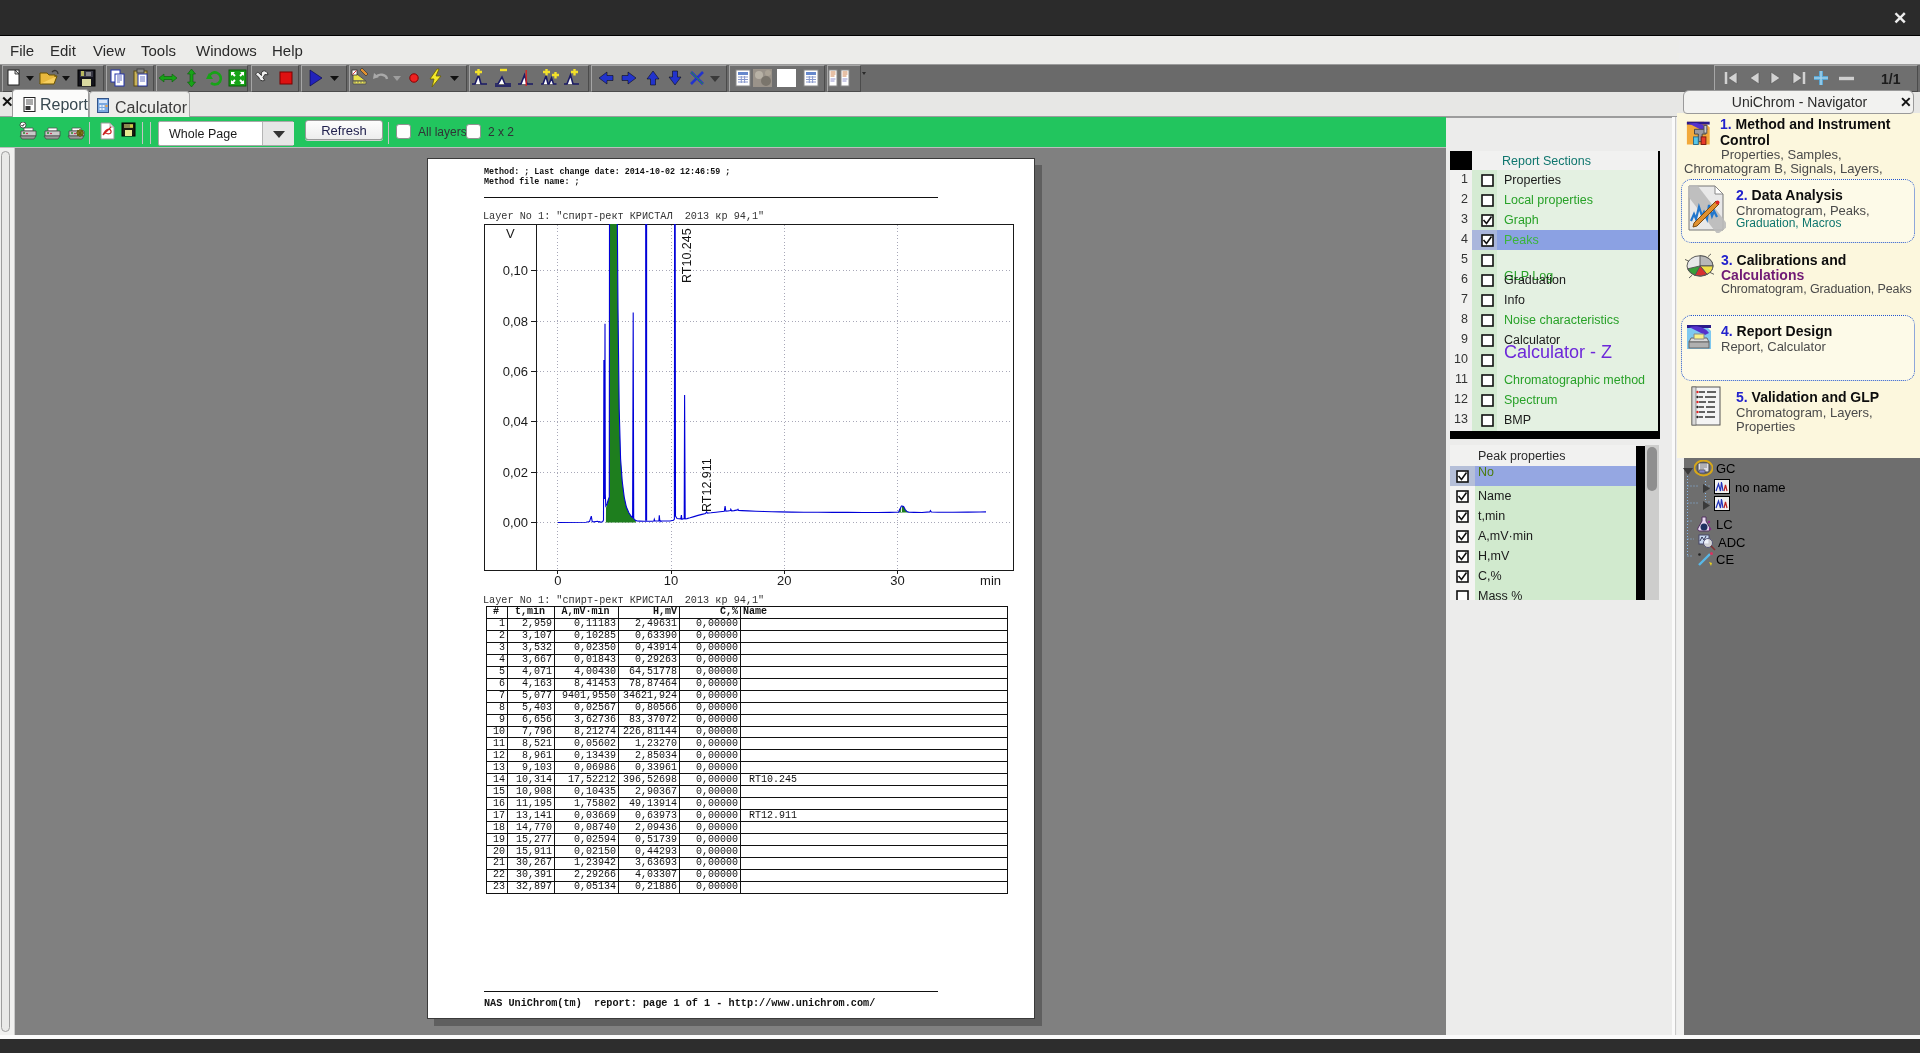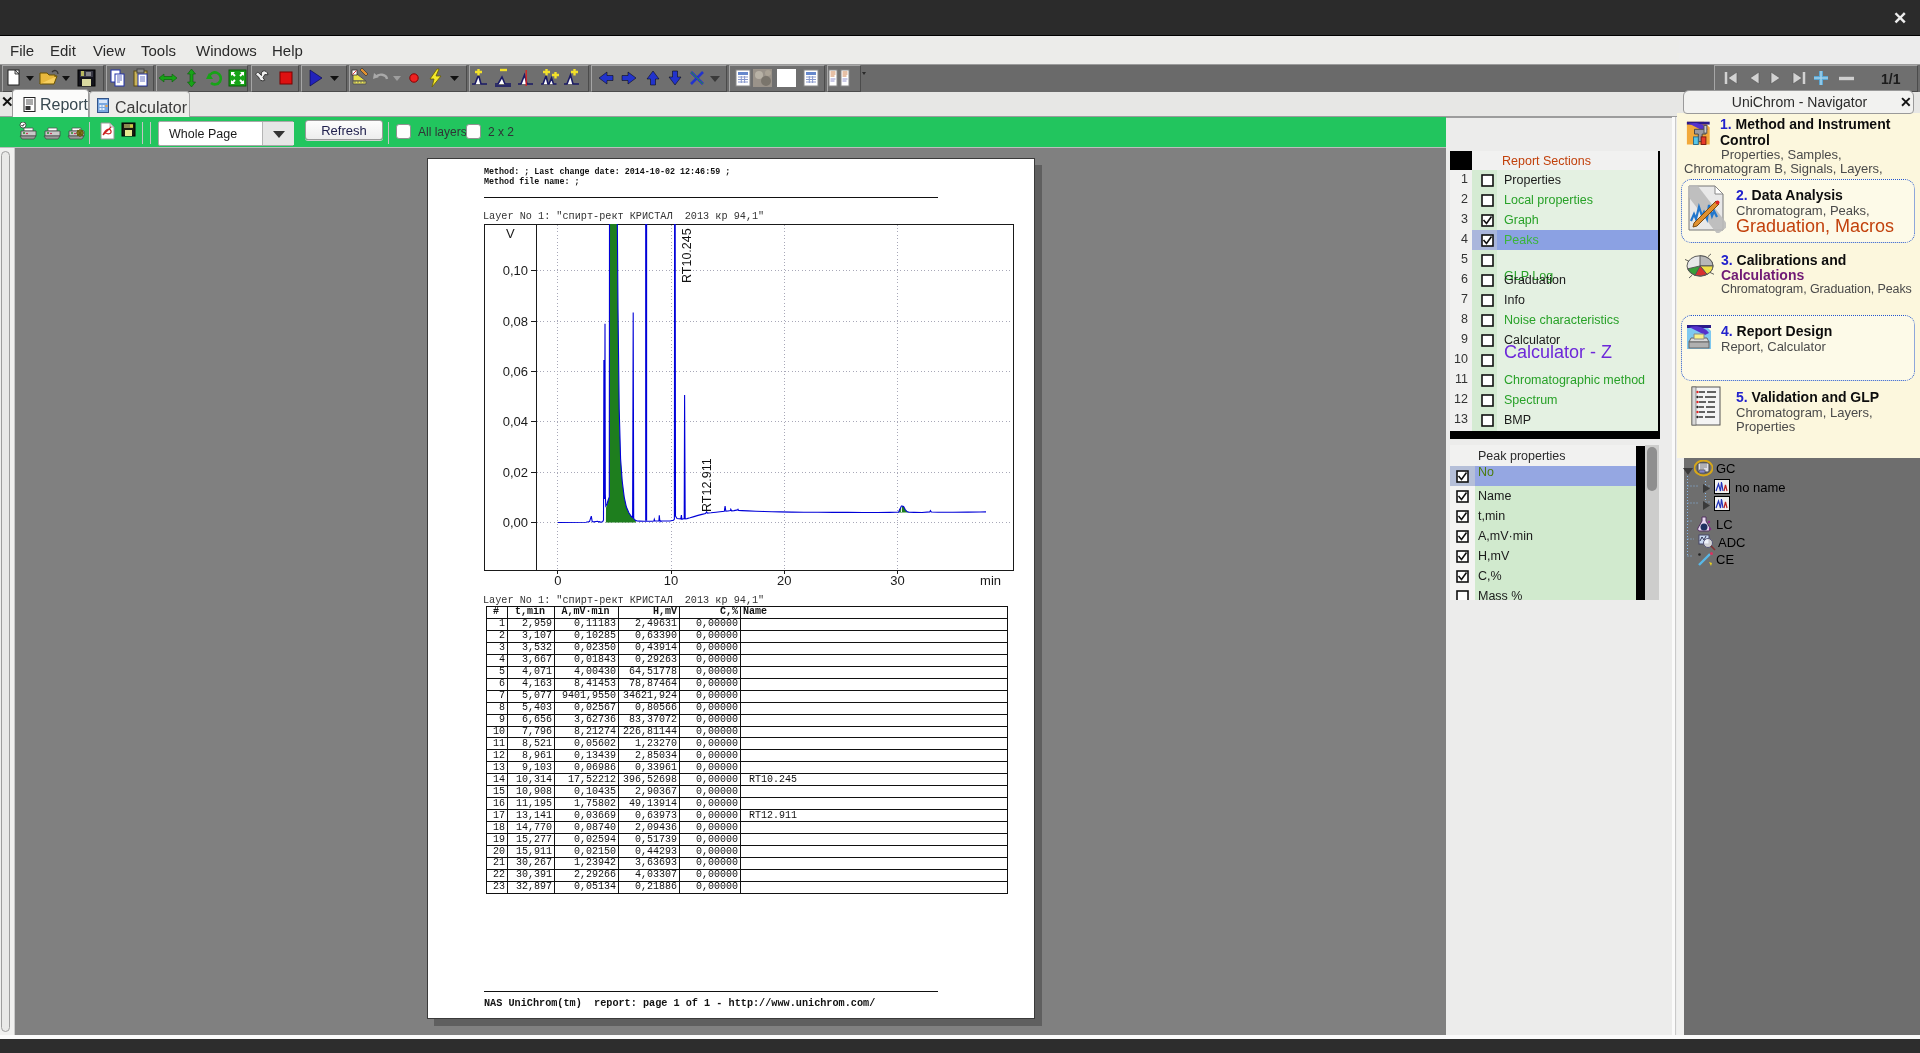--- a/index.html
+++ b/index.html
@@ -574,21 +574,21 @@
           <td class="r">0,00000</td>
           <td class="l"></td>
         </tr>
       </tbody>
     </table>
   </div>
 <div class="abs" style="left:1446px;top:117px;width:226px;height:918px;background:#ececeb;border-top:1px solid #9c9c9c">
     <div class="abs" style="left:4px;top:33px;width:210px;height:288px">
       <div class="abs" style="left:0;top:0;width:22px;height:19px;background:#000"></div>
       <div class="abs" style="left:22px;top:0;width:186px;height:19px;background:#f1f1f0"></div>
-      <div class="abs" style="left:52px;top:3px;font-size:12.5px;color:#c2410c">Report Sections</div>
+      <div class="abs" style="left:52px;top:3px;font-size:12.5px;color:#0f766e">Report Sections</div>
       <div class="abs" style="left:0;top:19px;width:22px;height:261px;background:#f1f1f0"></div>
       <div class="abs" style="left:22px;top:19px;width:25px;height:261px;background:#d5ebd3"></div>
       <div class="abs" style="left:47px;top:19px;width:161px;height:261px;background:#e4f1e2"></div>
       <div class="abs" style="left:22px;top:79px;width:25px;height:20px;background:#aab6dc"></div>
       <div class="abs" style="left:47px;top:79px;width:161px;height:20px;background:#8ba1e3"></div>
       <div class="abs" style="left:0;top:21px;width:18px;text-align:right;font-size:12.5px;color:#333">1</div>
       <div class="abs" style="left:31px;top:22px;width:13px;height:13px"><svg width="13" height="13" style="">
           <rect x="1" y="1" width="11" height="11" fill="#fff" stroke="#111" stroke-width="1.6"></rect>
         </svg></div>
       <div class="abs" style="left:54px;top:22px;font-size:12.5px;color:#1b1b1b;white-space:nowrap">Properties</div>
@@ -727,21 +727,21 @@
     <div class="abs" style="left:11px;top:72px;width:38px;height:48px"><svg width="38" height="48" style="">
         <path d="M1 1 H27 L35 9 V45 H1 Z" fill="#e8e8e8" stroke="#777"></path>
         <path d="M1 1 L35 45" stroke="#bbb" stroke-width="14" stroke-linecap="butt" opacity="0.9"></path>
         <path d="M27 1 L27 9 35 9 Z" fill="#fff" stroke="#888"></path>
         <path d="M3 36 l3 -7 2 5 3 -12 3 9 2 -4 3 7 2 -14 3 11 2 -5 3 6" fill="none" stroke="#2277cc" stroke-width="2.2"></path>
         <path d="M6 38 L28 16 l3 3 -22 22 -4 1 Z" fill="#e09030" stroke="#7a4a10"></path>
         <circle cx="29.5" cy="17.5" r="2" fill="#d22"></circle>
       </svg></div>
     <div class="abs" style="left:59px;top:74px;font-size:14px"><span style="font-weight:bold;color:#2222cc">2.</span> <span style="font-weight:bold;color:#0d0d0d;white-space:nowrap">Data Analysis</span></div>
     <div class="abs" style="left:59px;top:90px;font-size:13px;color:#4a4a4a;white-space:nowrap">Chromatogram, Peaks,</div>
-    <div class="abs" style="left:59px;top:103px;font-size:18px;color:#c2410c;white-space:nowrap">Graduation, Macros</div>
+    <div class="abs" style="left:59px;top:103px;font-size:12px;color:#0f766e;white-space:nowrap">Graduation, Macros</div>
     <div class="abs" style="left:8px;top:139px;width:30px;height:28px"><svg width="30" height="28" style="">
         <g transform="scale(1,0.93)">
           <ellipse cx="15" cy="15" rx="13" ry="11" fill="#e8e8e8" stroke="#555"></ellipse>
           <path d="M15 15 L15 4 A13 11 0 0 1 28 15 Z" fill="#b8b8b8" stroke="#555"></path>
           <path d="M15 15 L28 15 A13 11 0 0 1 22 24 Z" fill="#f0e048" stroke="#555"></path>
           <path d="M15 15 L22 24 A13 11 0 0 1 10 25 Z" fill="#d83030" stroke="#555"></path>
           <path d="M15 15 L10 25 A13 11 0 0 1 3 18 Z" fill="#38a038" stroke="#555"></path>
           <path d="M0 8 l4 2 M26 2 l-3 3 M29 24 l-4 -2 M4 28 l3 -3" stroke="#333" stroke-width="0.8"></path>
         </g>
       </svg></div>

